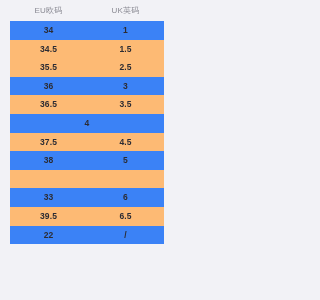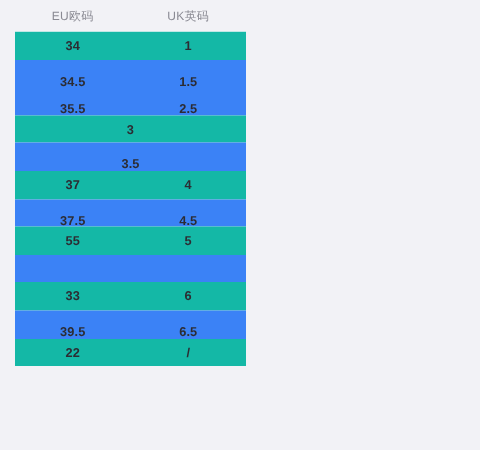--- a/index.html
+++ b/index.html
@@ -41,25 +41,24 @@
     margin: 0 10px;
     background: #ffffff;
     display: flex;
     flex-direction: column;
     overflow: hidden;
   }
   .row {
     display: flex;
     height: 18.6px;
     align-items: center;
-    background: #14b8a6;
+    background: #3b82f6;
   }
   .row.alt {
-    background: #3b82f6;
-    align-items: flex-end;
+    background: #fdba74;
   }
   .cell {
     flex: 1 1 50%;
     text-align: center;
     font-size: 8.5px;
     font-weight: bold;
     color: #2c2c33;
     line-height: 1;
     letter-spacing: 0.1px;
   }
@@ -90,39 +89,40 @@
       <div class="cell">1.5</div>
     </div>
 
 
     <div class="row alt">
       <div class="cell">35.5</div>
       <div class="cell">2.5</div>
     </div>
 
     <div class="row">
+      <div class="cell">36</div>
       <div class="cell">3</div>
     </div>
 
     <div class="row alt">
+      <div class="cell">36.5</div>
       <div class="cell">3.5</div>
     </div>
 
     <div class="row">
-      <div class="cell">37</div>
       <div class="cell">4</div>
     </div>
 
     <div class="row alt">
       <div class="cell">37.5</div>
       <div class="cell">4.5</div>
     </div>
 
     <div class="row">
-      <div class="cell">55</div>
+      <div class="cell">38</div>
       <div class="cell">5</div>
     </div>
 
     <div class="row alt">
     </div>
 
     <div class="row">
       <div class="cell">33</div>
       <div class="cell">6</div>
     </div>

